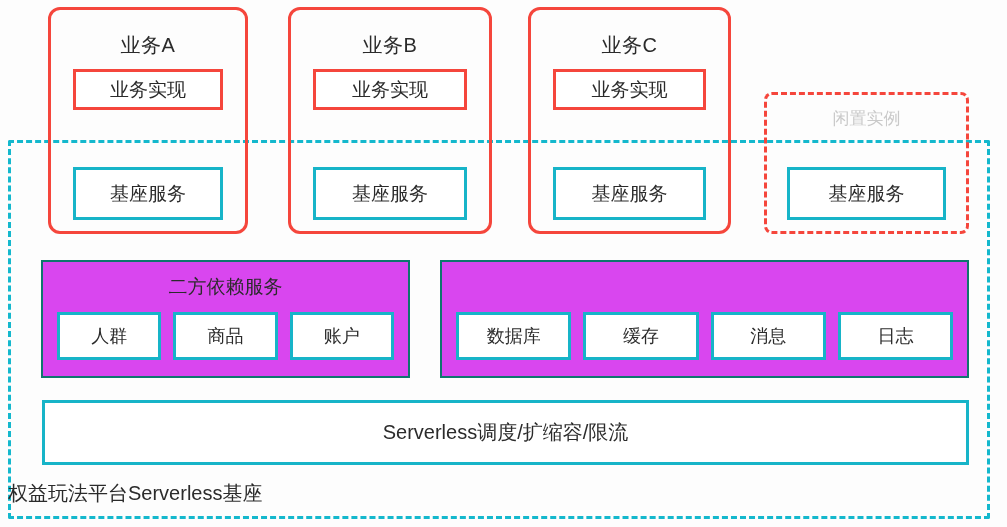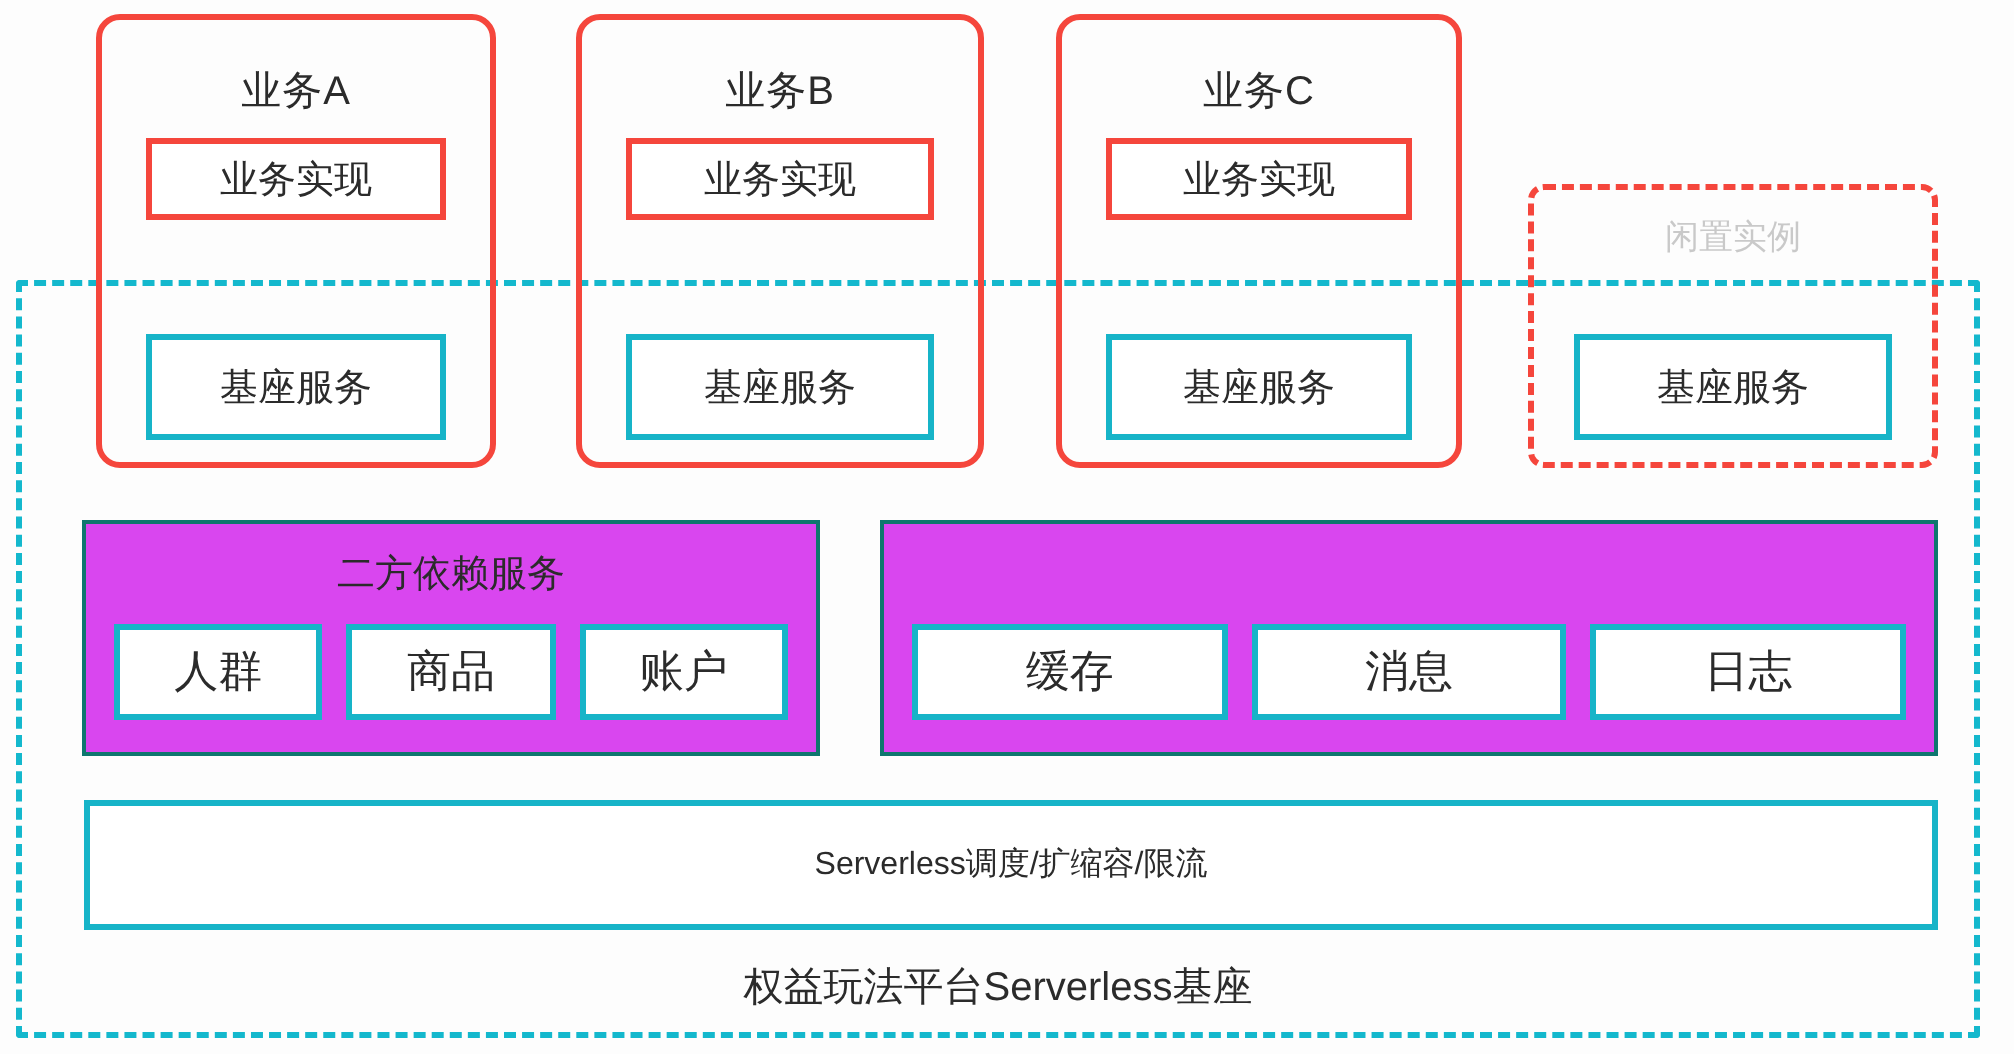--- a/index.html
+++ b/index.html
@@ -145,49 +145,49 @@
     gap: 12px;
   }
   .chip {
     flex: 1 1 0;
     height: 48px;
     border: 3px solid #17b4c8;
     box-sizing: border-box;
     display: flex;
     align-items: center;
     justify-content: center;
-    font-size: 22px;
+    font-size: 18px;
     color: #2b2b2b;
     background: #ffffff;
     font-family: Liberation Serif, serif;
   }
 
   
   .sched-bar {
     position: absolute;
     left: 42px;
     top: 400px;
     width: 927px;
     height: 65px;
     border: 3px solid #17b4c8;
     box-sizing: border-box;
     display: flex;
     align-items: center;
     justify-content: center;
-    font-size: 16px;
+    font-size: 20px;
     color: #2b2b2b;
     background: #ffffff;
   }
 
   .footer-label {
     position: absolute;
     left: 8px;
     width: 982px;
     top: 480px;
-    text-align: center;
+    text-align: left;
     font-size: 20px;
     color: #2b2b2b;
   }
 </style>
 </head>
 <body>
 
 <div id="canvas">
 
   <div class="serverless-container"></div>
@@ -219,20 +219,21 @@
     <div class="panel-title">二方依赖服务</div>
     <div class="chip-row">
       <div class="chip">人群</div>
       <div class="chip">商品</div>
       <div class="chip">账户</div>
     </div>
   </div>
 
   <div class="panel" style="left:440px; width:529px;">
     <div class="chip-row">
+      <div class="chip">数据库</div>
       <div class="chip">缓存</div>
       <div class="chip">消息</div>
       <div class="chip">日志</div>
     </div>
   </div>
 
   <div class="sched-bar">Serverless调度/扩缩容/限流</div>
 
   <div class="footer-label">权益玩法平台Serverless基座</div>
 

